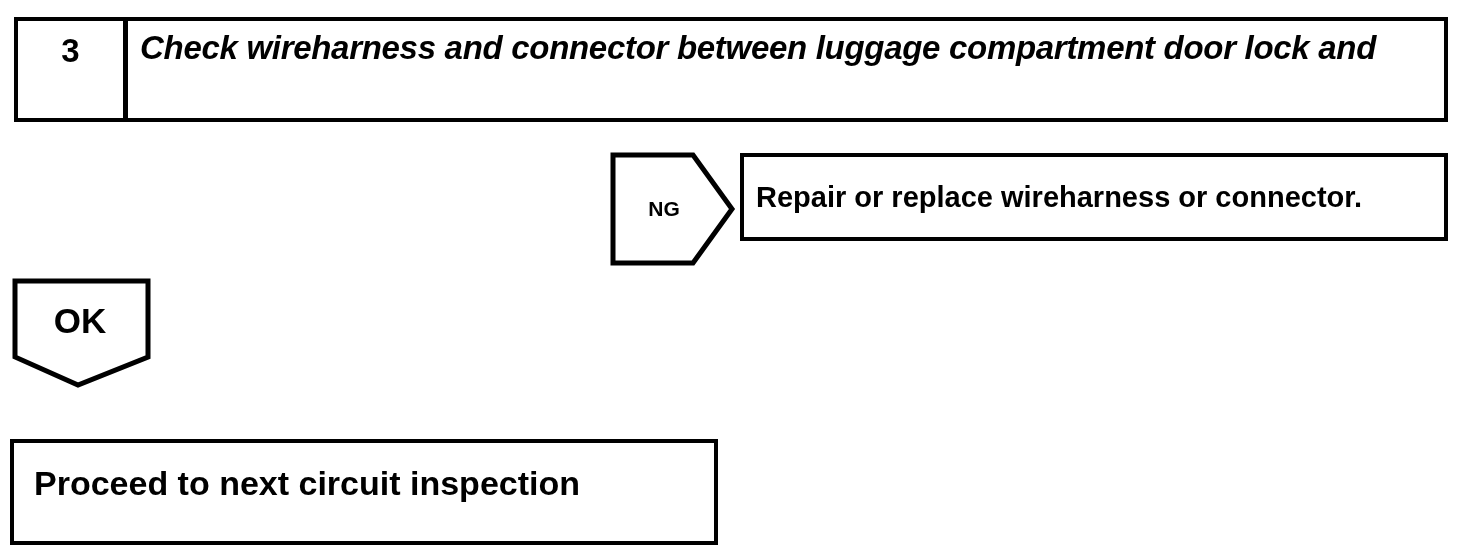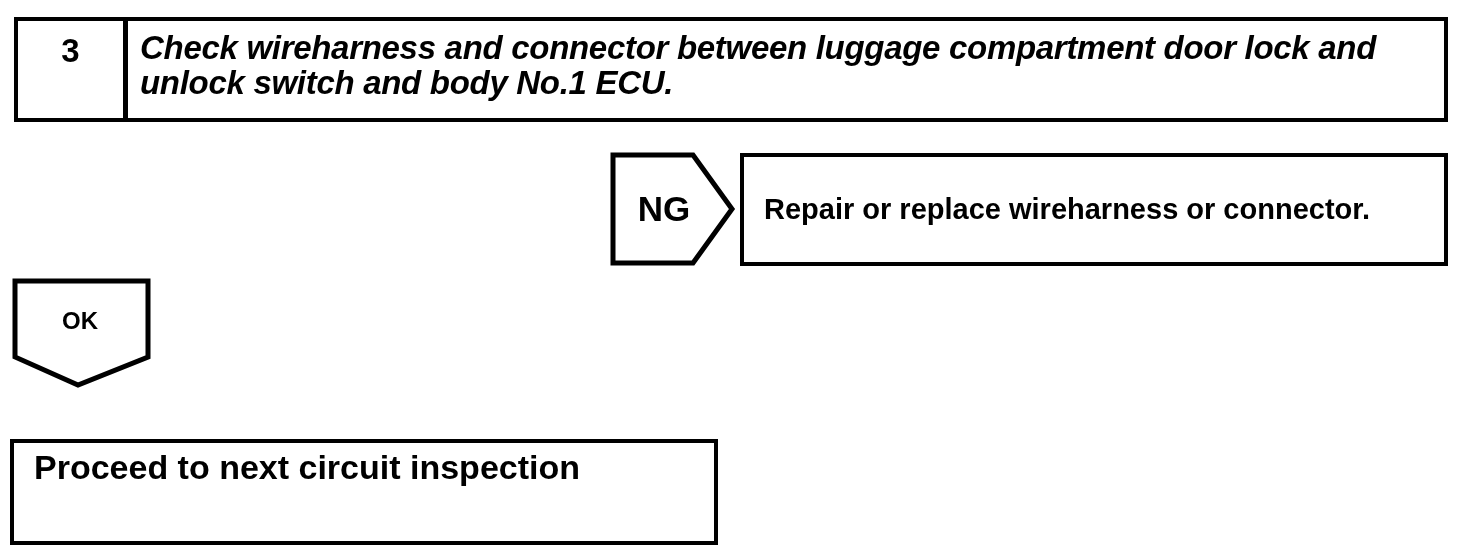--- a/index.html
+++ b/index.html
@@ -53,79 +53,78 @@
     left: 610px; top: 152px;
     width: 126px; height: 114px;
   }
   .ng-label {
     position: absolute;
     left: 610px; top: 152px;
     width: 108px; height: 114px;
     display: flex;
     align-items: center;
     justify-content: center;
-    font-size: 35px;
+    font-size: 21px;
   }
   .ng-action-box {
     position: absolute;
     left: 740px; top: 153px;
-    width: 708px; height: 113px;
+    width: 708px; height: 88px;
     border: 4px solid #000;
     box-sizing: border-box;
     display: flex;
     align-items: center;
-    padding-left: 20px;
+    padding-left: 12px;
     font-size: 29px;
     background: #fff;
     white-space: nowrap;
   }
 
   
   .ok-shape {
     position: absolute;
     left: 12px; top: 278px;
     width: 140px; height: 111px;
   }
   .ok-label {
     position: absolute;
     left: 12px; top: 281px;
     width: 136px; height: 79px;
     display: flex;
     align-items: center;
     justify-content: center;
-    font-size: 24px;
+    font-size: 35px;
   }
 
   
   .result-box {
     position: absolute;
     left: 10px; top: 439px;
     width: 708px; height: 106px;
     border: 4px solid #000;
     box-sizing: border-box;
     padding: 3px 0 0 20px;
     font-size: 34px;
     line-height: 42px;
     background: #fff;
   }
-  .result-box .line { white-space: nowrap; }
+  .result-box .line { white-space: nowrap; margin-top: 16px; }
   .result-box .line.indent { padding-left: 6px; }
 </style>
 </head>
 <body>
 
 <div class="canvas">
 
   <div class="step-box">
     <div class="step-num-cell">
       <span>3</span>
     </div>
     <div class="step-text-cell">
       <div class="line">Check wireharness and connector between luggage compartment door lock and</div>
-      <div class="line">unlock switch and body No.1 ECU.</div>
     </div>
   </div>
 
   <svg class="ng-shape" viewBox="0 0 126 114" xmlns="http://www.w3.org/2000/svg">
     <polygon points="3,3 83,3 122,57 83,111 3,111" fill="#ffffff" stroke="#000000" stroke-width="5" stroke-linejoin="miter"></polygon>
   </svg>
   <div class="ng-label">NG</div>
 
   <div class="ng-action-box">
     <span>Repair or replace wireharness or connector.</span>

